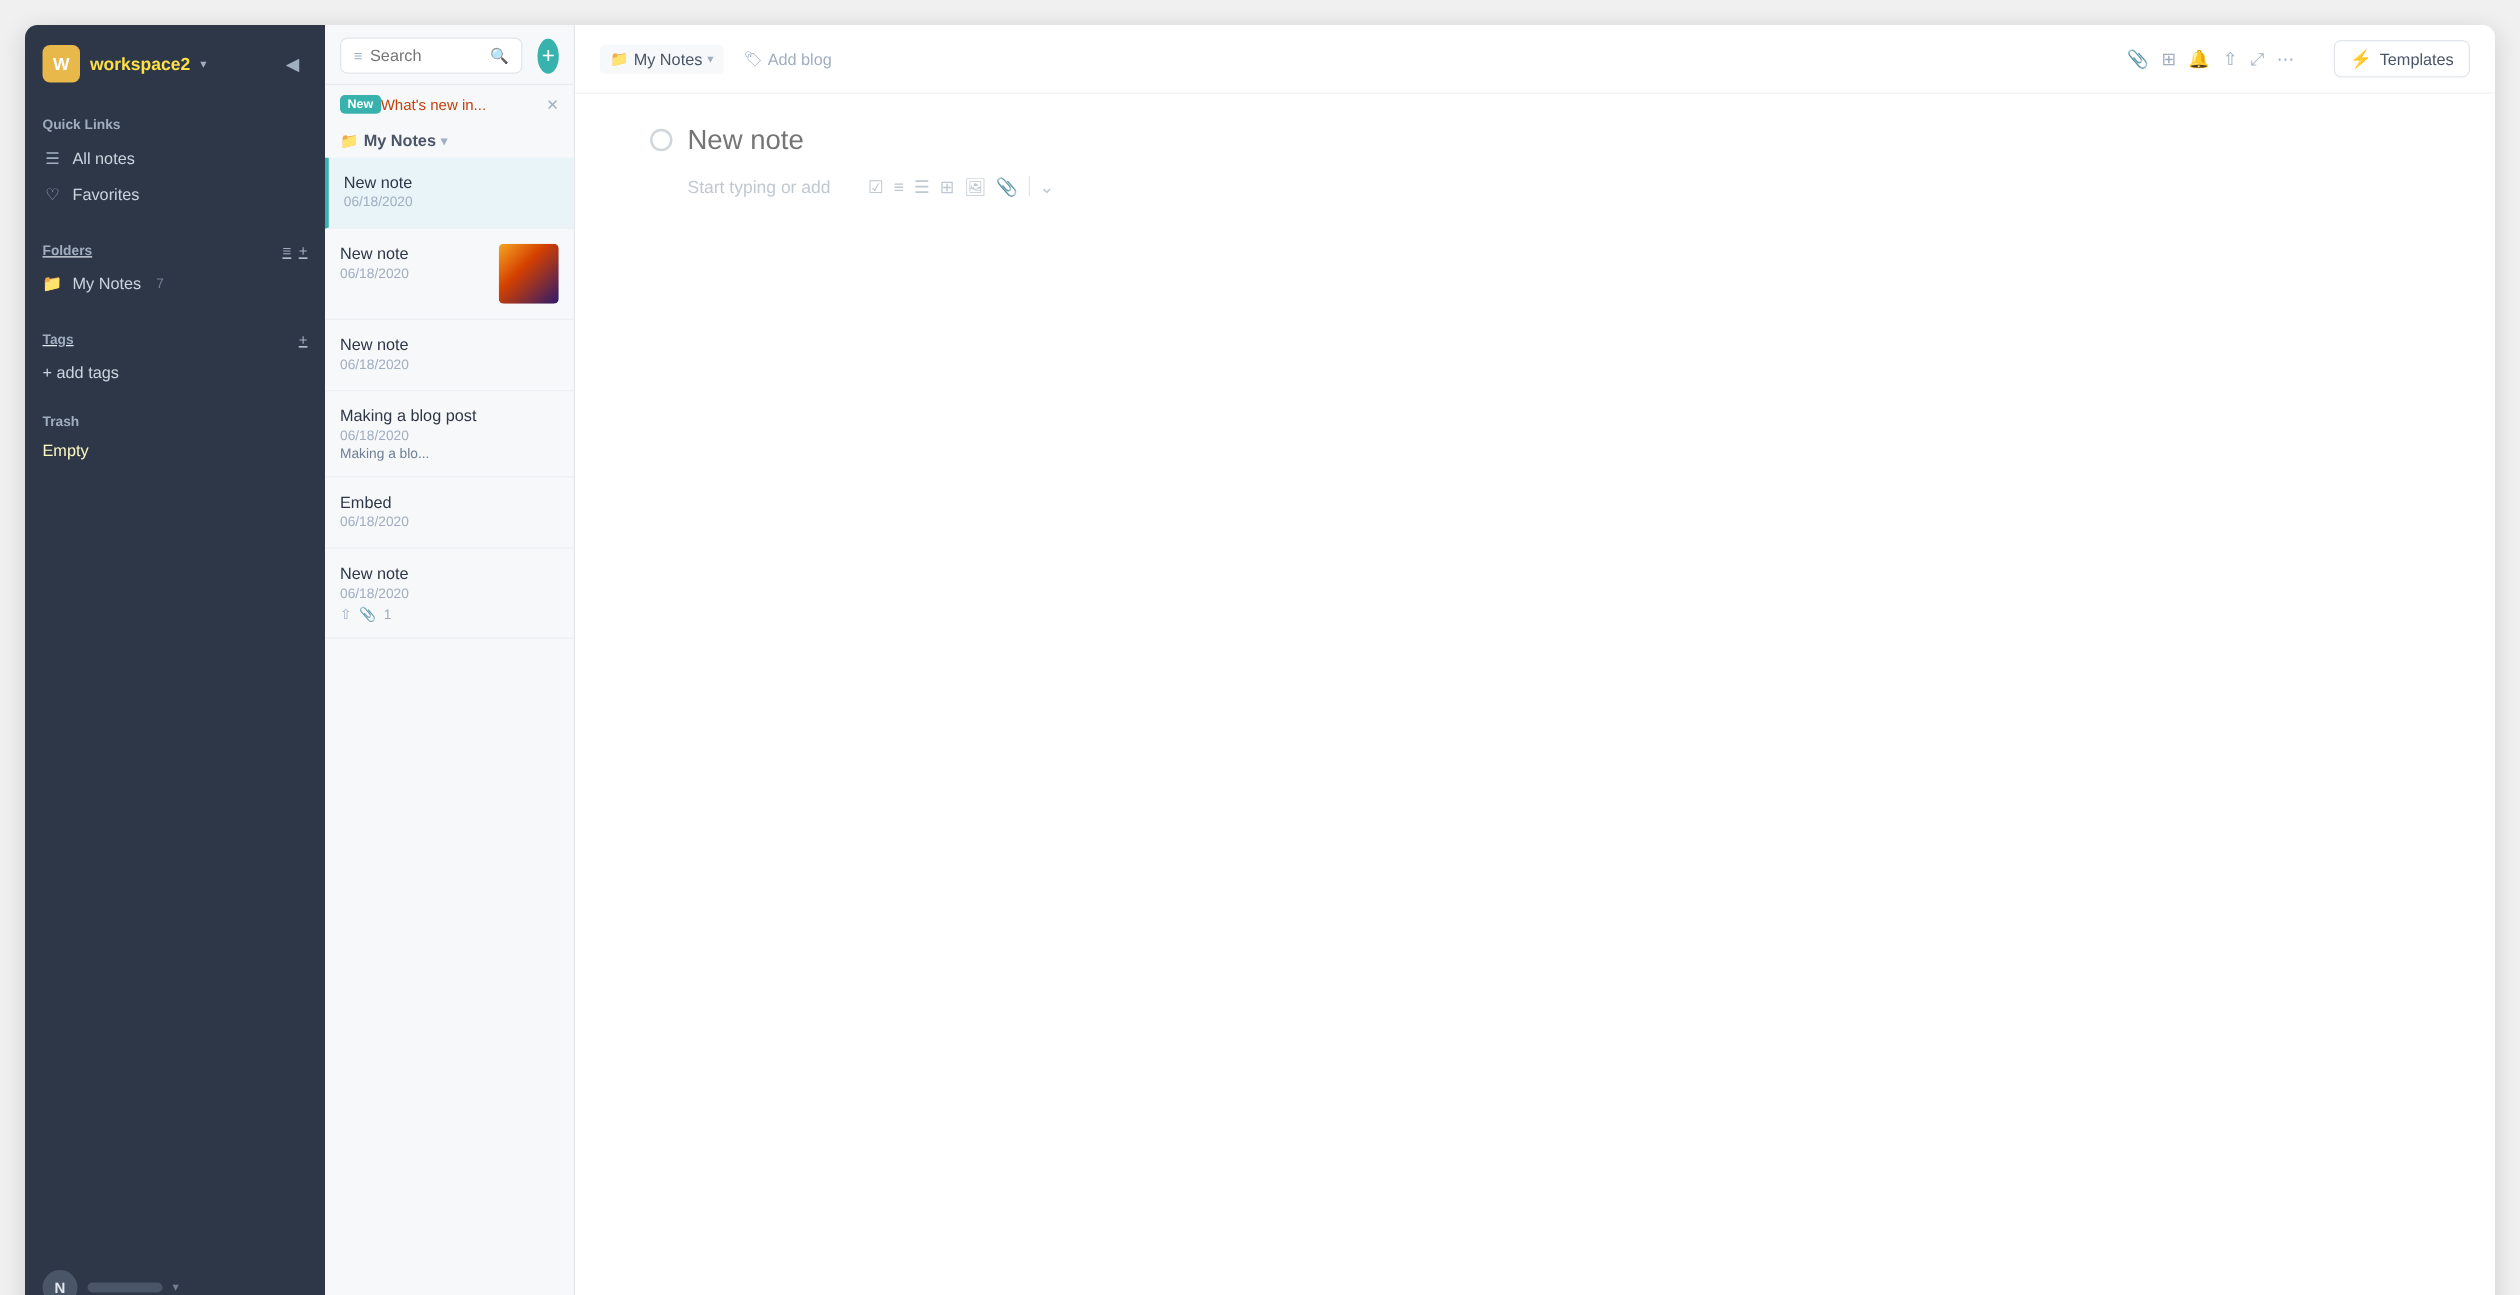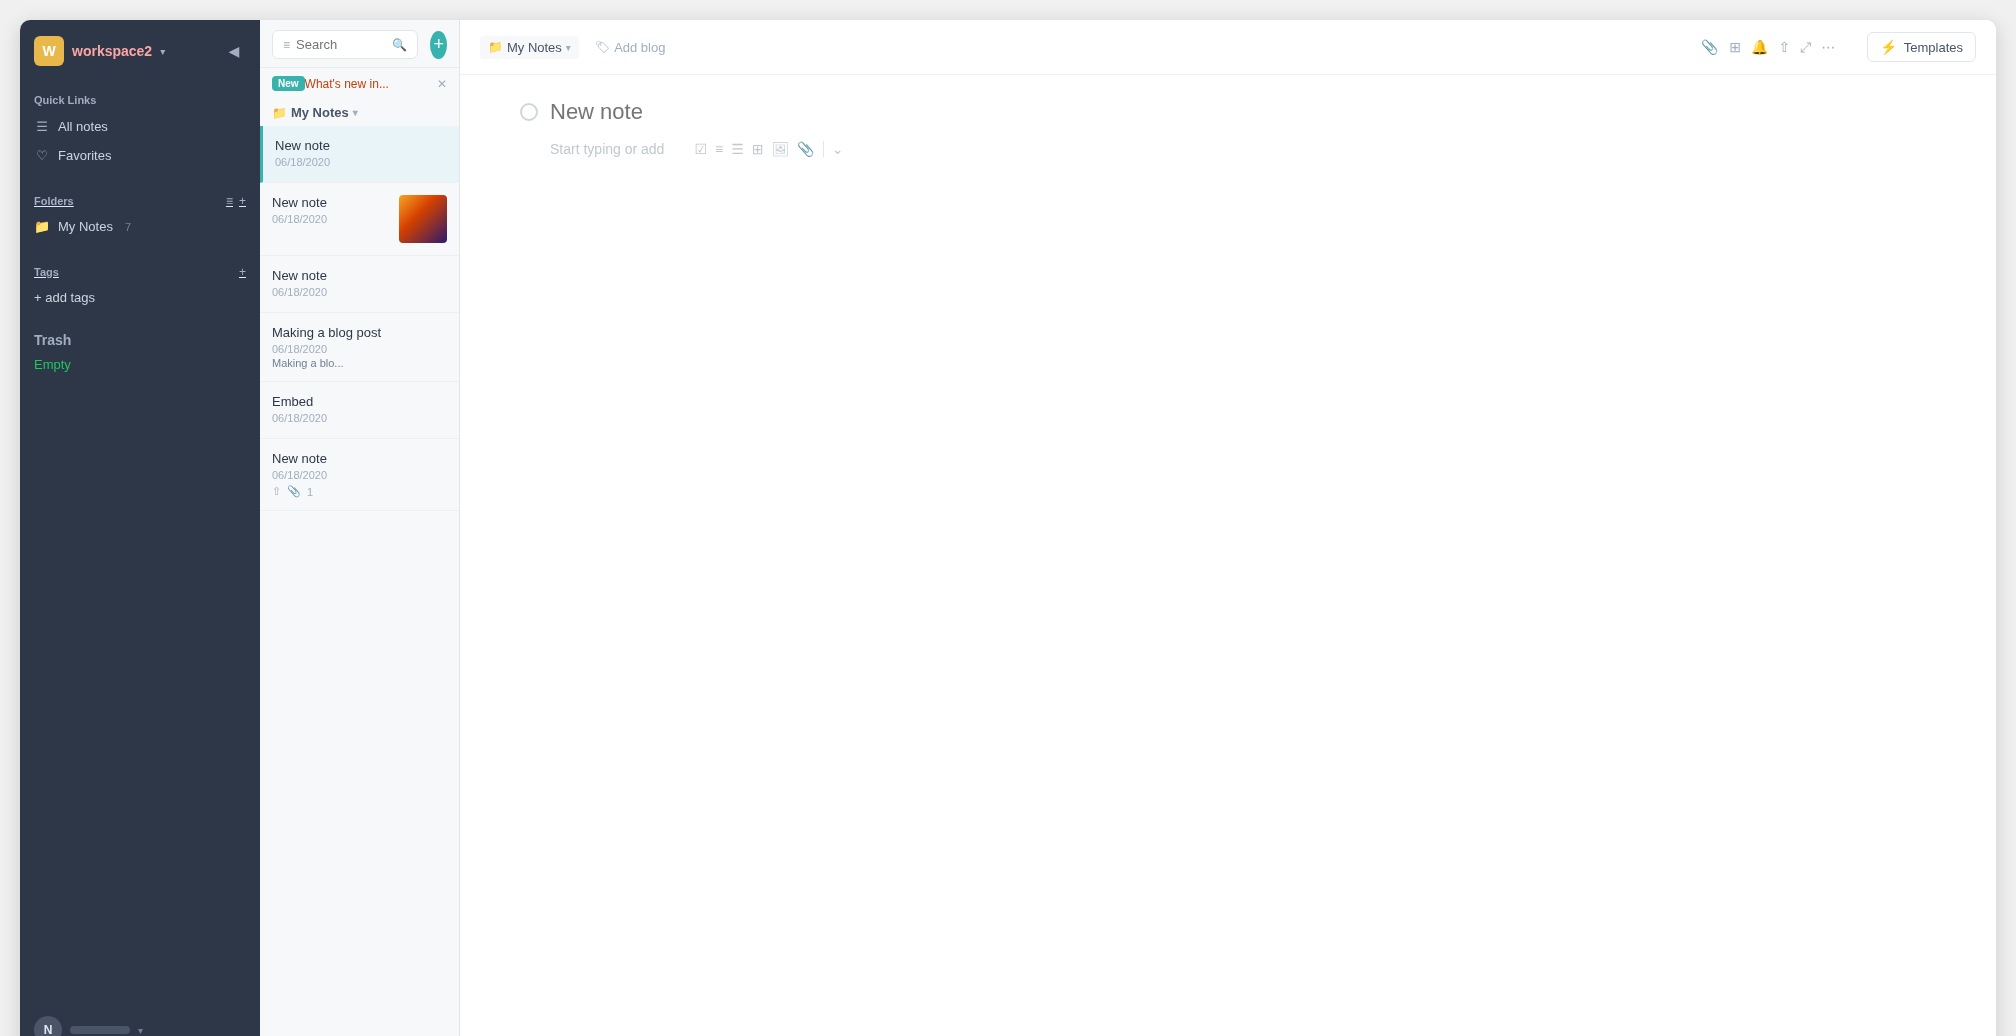--- a/index.html
+++ b/index.html
@@ -51,21 +51,21 @@
       align-items: center;
       justify-content: center;
       font-weight: bold;
       font-size: 14px;
       color: #fff;
     }
 
     .workspace-name {
       font-size: 14px;
       font-weight: 600;
-      color: #fca5a5;
+      color: #fde047;
     }
 
     .workspace-chevron {
       font-size: 10px;
       color: #a0aec0;
     }
 
     .sidebar-collapse-btn {
       width: 24px;
       height: 24px;
@@ -147,34 +147,34 @@
       font-size: 11px;
       color: #718096;
       margin-left: 4px;
     }
 
     .sidebar-trash-section {
       padding: 4px 0;
     }
 
     .sidebar-trash-label {
-      font-size: 14px;
+      font-size: 11px;
       font-weight: 600;
       color: #a0aec0;
       padding: 8px 14px 4px;
     }
 
     .trash-item {
       display: flex;
       align-items: center;
       gap: 8px;
       padding: 5px 14px;
       cursor: pointer;
       font-size: 13px;
-      color: #22c55e;
+      color: #fef9c3;
     }
 
     .sidebar-footer {
       margin-top: auto;
       padding: 12px 14px;
       display: flex;
       align-items: center;
       gap: 8px;
     }
 

